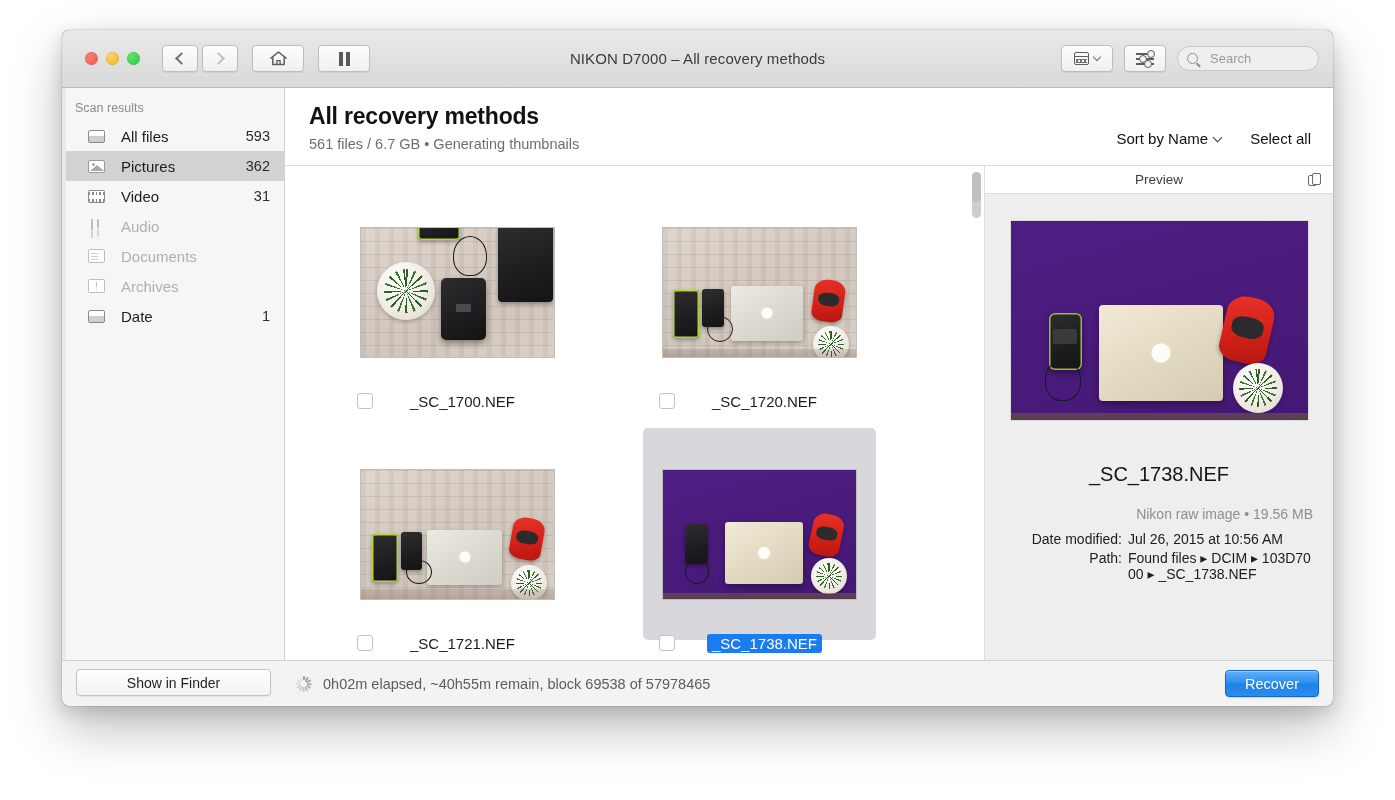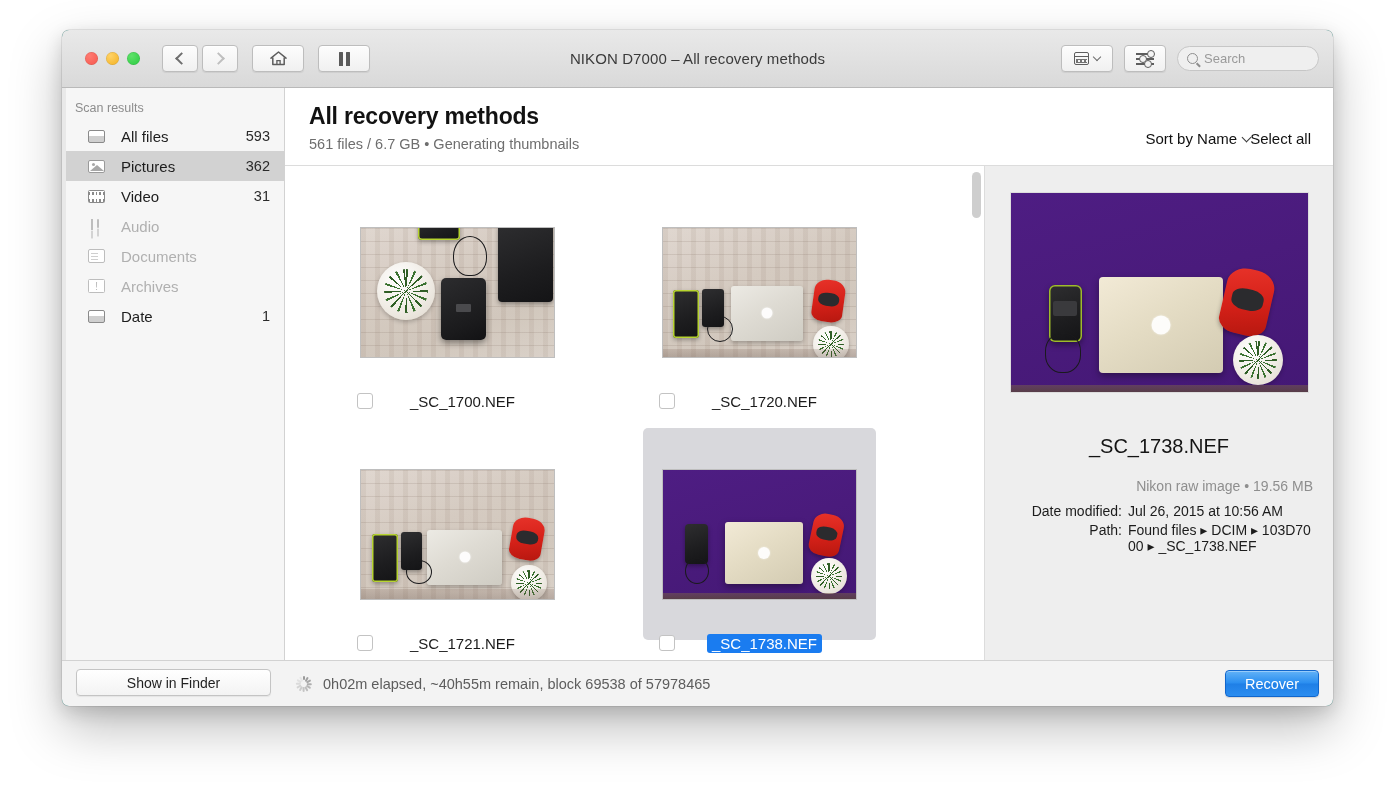--- a/index.html
+++ b/index.html
@@ -156,21 +156,21 @@
   .slider-glyph i:nth-child(3)::after { left: 8px; }
 
   .searchfield {
     width: 142px; height: 25px;
     background: #efefef;
     border: 1px solid #c6c6c6;
     border-radius: 13px;
     display: flex;
     align-items: center;
     padding: 0 9px;
-    gap: 6px;
+    gap: 12px;
   }
   .search-glyph {
     width: 11px; height: 11px;
     border: 1.6px solid #8e8e8e;
     border-radius: 50%;
     position: relative;
     flex: 0 0 auto;
   }
   .search-glyph::after {
     content: "";
@@ -312,21 +312,21 @@
     padding: 15px 22px 13px 24px;
     border-bottom: 1px solid #dcdcdc;
     display: flex;
     align-items: flex-start;
     background: #ffffff;
   }
   .mh-left { flex: 1; min-width: 0; }
   .mh-title { font-size: 23px; font-weight: bold; color: #121212; letter-spacing: -0.2px; }
   .mh-sub { font-size: 14.5px; color: #6e6e6e; margin-top: 6px; }
 
-  .mh-right { display: flex; align-items: center; padding-top: 27px; }
+  .mh-right { display: flex; align-items: center; gap: 29px; padding-top: 27px; }
   .sortby { display: flex; align-items: center; gap: 6px; font-size: 15px; color: #111; }
   .sortby .mini-chev { border-color: #3a3a3a; width: 7px; height: 7px; }
   .selectall { font-size: 15px; color: #111; }
 
   .content { flex: 1; display: flex; min-height: 0; }
 
   
   .grid-wrap {
     flex: 1;
     position: relative;
@@ -814,20 +814,25 @@
                   <div class="cb"></div>
                   <div class="cell-label"><span>_SC_1738.NEF</span></div>
                 </div>
               </div>
 
             </div>
             <div class="grid-scrollbar"></div>
           </div>
 
           <div class="preview">
+            <div class="pv-header">
+              <div class="pv-scrollbar"></div>
+              <span class="pv-title">Preview</span>
+              <span class="pv-copy-icon"></span>
+            </div>
 
             <div class="pv-body">
               <div class="pv-image">
                 <div class="scene purple">
                   <div class="obj laptop-gold" style="left:88px;top:84px;width:124px;height:96px;border-radius:4px;">
                     <div class="apple-logo" style="width:19px;height:19px;"></div>
                   </div>
                   <div class="obj blackbox" style="left:38px;top:92px;width:33px;height:57px;border-radius:6px;box-shadow:inset 0 0 0 1.5px #9fba2c,0 3px 6px rgba(0,0,0,0.4);"></div>
                   <div class="obj" style="left:42px;top:108px;width:24px;height:15px;background:#3a3a3d;border-radius:2px;"></div>
                   <div class="obj cable" style="left:34px;top:140px;width:36px;height:40px;border-radius:45%;"></div>

